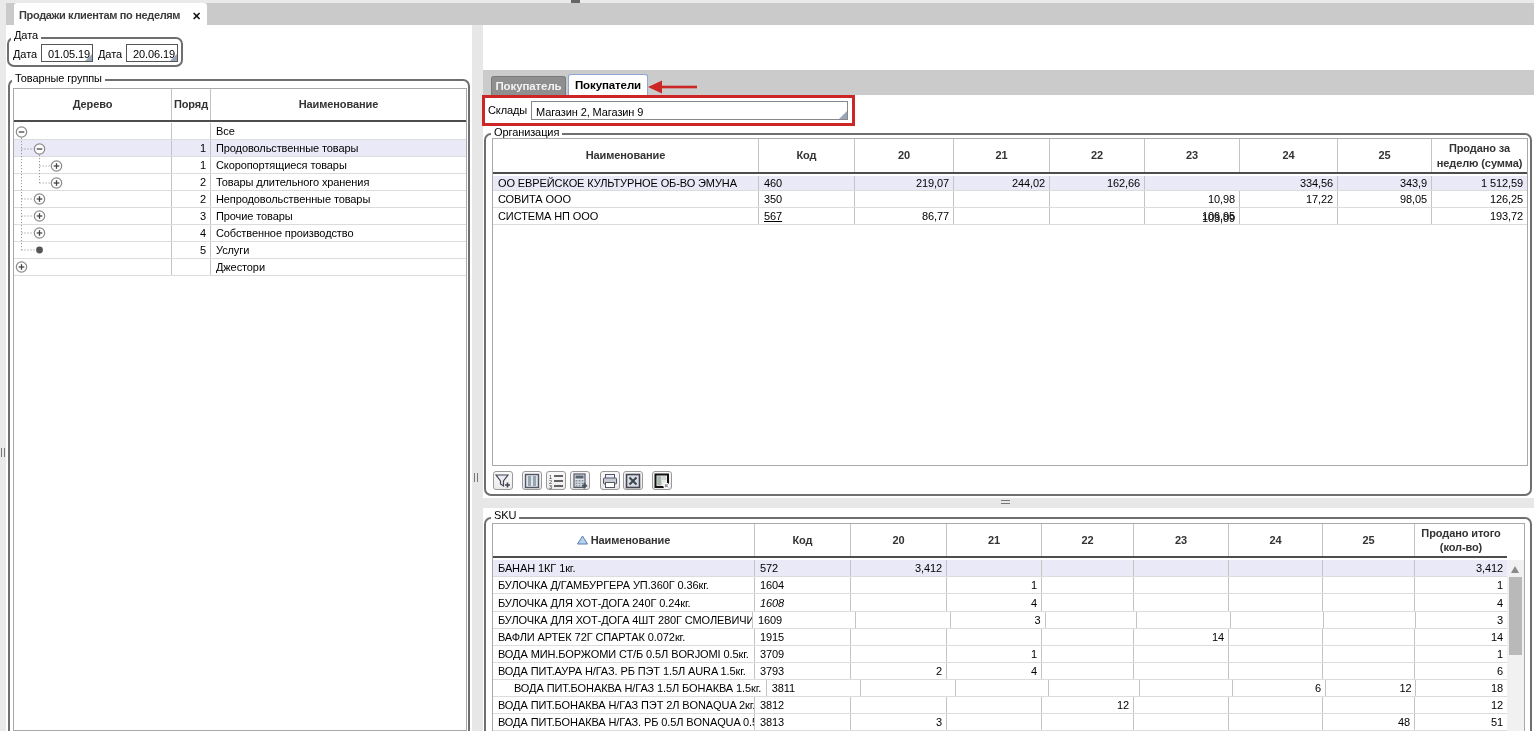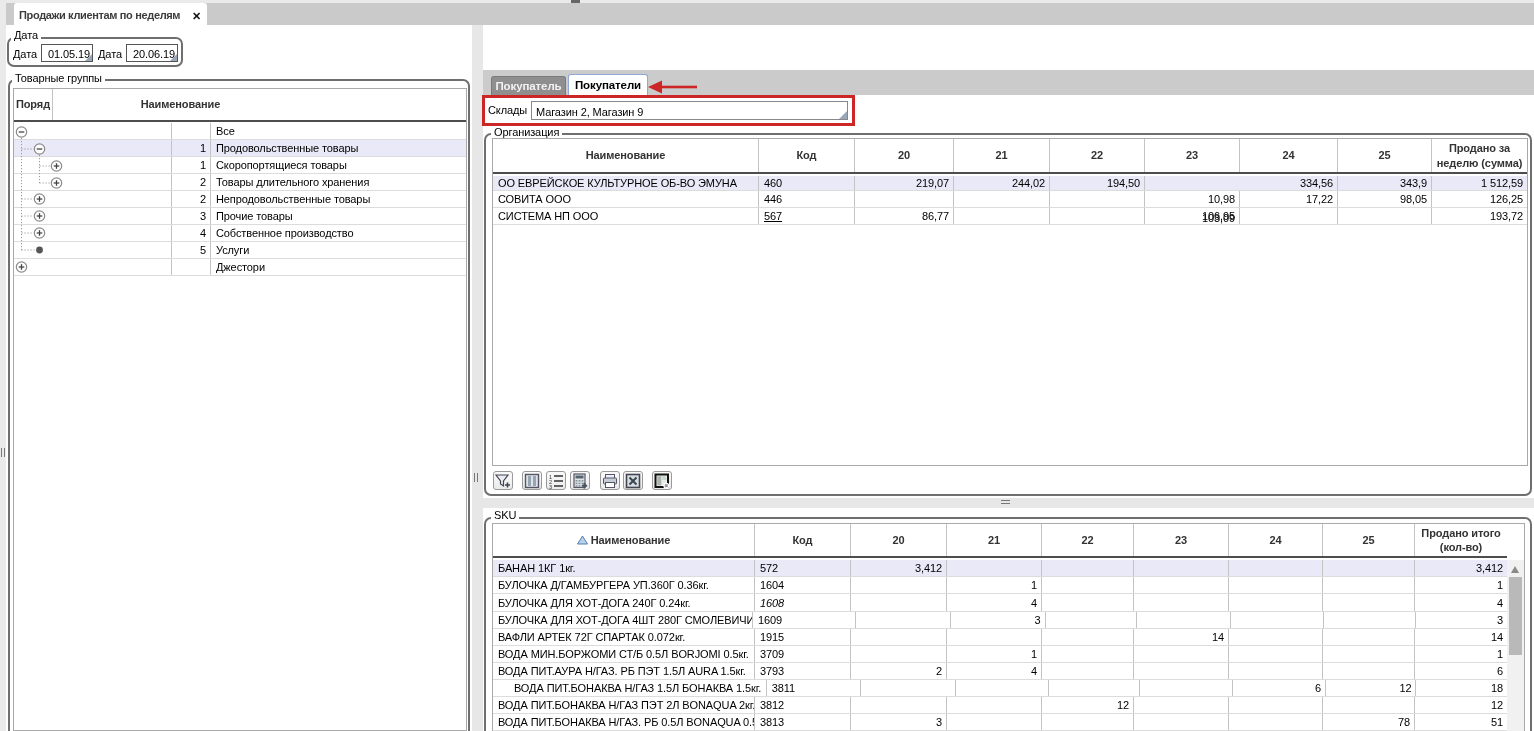--- a/index.html
+++ b/index.html
@@ -31,20 +31,21 @@
 <div class="abs" style="left:48px;top:48px;">01.05.19</div>
 <div class="abs" style="left:85px;top:54px;width:0;height:0;border-left:7px solid transparent;border-bottom:7px solid #9aa7b8;"></div>
 <div class="abs" style="left:98px;top:48px;">Дата</div>
 <div class="abs" style="left:126px;top:44px;width:52px;height:18px;border:1px solid #555;background:#fff;"></div>
 <div class="abs" style="left:133px;top:48px;">20.06.19</div>
 <div class="abs" style="left:170px;top:54px;width:0;height:0;border-left:7px solid transparent;border-bottom:7px solid #9aa7b8;"></div>
 <div class="gb" style="left:8px;top:79px;width:462px;height:660px;"></div>
 <div class="leg" style="left:12px;top:72px;">Товарные группы</div>
 <div class="abs" style="left:13px;top:88px;width:454px;height:643px;border:1px solid #a9a9a9;background:#fff;"></div>
 <div class="cellrow" style="left:14px;top:89px;width:452px;height:33px;border-bottom:2px solid #4d4d4d;">
+    <div class="c hdr" style="width:158px;">Дерево</div>
     <div class="c hdr" style="width:39px;">Поряд</div>
     <div class="c hdr" style="width:255px;">Наименование</div>
   </div>
 <div class="cellrow" style="left:14px;top:123px;width:452px;height:17px;border-bottom:1px solid #dcdcdc;">
     <div class="c" style="width:158px;"></div>
     <div class="c num" style="width:39px;"></div>
     <div class="c txt" style="width:255px;">Все</div>
   </div>
 <div class="cellrow" style="left:14px;top:140px;width:452px;height:17px;border-bottom:1px solid #dcdcdc; background:#e9e9f8;">
     <div class="c" style="width:158px;"></div>
@@ -146,29 +147,29 @@
     <div class="c hdr" style="width:95px;">23</div>
     <div class="c hdr" style="width:98px;">24</div>
     <div class="c hdr" style="width:94px;">25</div>
     <div class="c hdr" style="width:95px;">Продано за<br>неделю (сумма)</div>
   </div>
 <div class="cellrow" style="left:493px;top:176px;width:1034px;height:15px;border-bottom:1px solid #dcdcdc; background:#e9e9f8;">
     <div class="c txt" style="width:266px;">ОО ЕВРЕЙСКОЕ КУЛЬТУРНОЕ ОБ-ВО ЭМУНА</div>
     <div class="c txt" style="width:96px;">460</div>
     <div class="c num" style="width:99px;">219,07</div>
     <div class="c num" style="width:96px;text-align:right;">244,02</div>
-    <div class="c num" style="width:95px;">194,50</div>
+    <div class="c num" style="width:95px;">162,66</div>
     <div class="c num" style="width:95px;margin-top:35px;">103,09</div>
     <div class="c num" style="width:98px;">334,56</div>
     <div class="c num" style="width:94px;">343,9</div>
     <div class="c num" style="width:95px;">1 512,59</div>
   </div>
 <div class="cellrow" style="left:493px;top:191px;width:1034px;height:17px;border-bottom:1px solid #dcdcdc;">
     <div class="c txt" style="width:266px;">СОВИТА ООО</div>
-    <div class="c txt" style="width:96px;">446</div>
+    <div class="c txt" style="width:96px;">350</div>
     <div class="c num" style="width:99px;"></div>
     <div class="c num" style="width:96px;"></div>
     <div class="c num" style="width:95px;"></div>
     <div class="c num" style="width:95px;">10,98</div>
     <div class="c num" style="width:98px;">17,22</div>
     <div class="c num" style="width:94px;">98,05</div>
     <div class="c num" style="width:95px;">126,25</div>
   </div>
 <div class="cellrow" style="left:493px;top:208px;width:1034px;height:17px;border-bottom:1px solid #dcdcdc;">
     <div class="c txt" style="width:266px;">СИСТЕМА НП ООО</div>
@@ -360,17 +361,17 @@
     <div class="c num" style="width:92px;">12</div>
   </div>
 <div class="cellrow" style="left:493px;top:714px;width:1014px;height:17px;border-bottom:1px solid #dcdcdc;">
     <div class="c txt" style="width:262px;">ВОДА ПИТ.БОНАКВА Н/ГАЗ. РБ 0.5Л BONAQUA 0.5(</div>
     <div class="c txt" style="width:96px;">3813</div>
     <div class="c num" style="width:96px;">3</div>
     <div class="c num" style="width:95px;"></div>
     <div class="c num" style="width:92px;"></div>
     <div class="c num" style="width:95px;"></div>
     <div class="c num" style="width:94px;"></div>
-    <div class="c num" style="width:92px;">78</div>
+    <div class="c num" style="width:92px;">48</div>
     <div class="c num" style="width:92px;">51</div>
   </div>
 <div class="abs" style="left:1507px;top:560px;width:17px;height:171px;background:#f1f1f1;"></div>
 <div class="abs" style="left:1511px;top:566px;width:0;height:0;border-left:4.5px solid transparent;border-right:4.5px solid transparent;border-bottom:7px solid #8a8a8a;"></div>
 <div class="abs" style="left:1509px;top:577px;width:13px;height:78px;background:#b9b9b9;"></div>
 </body></html>

